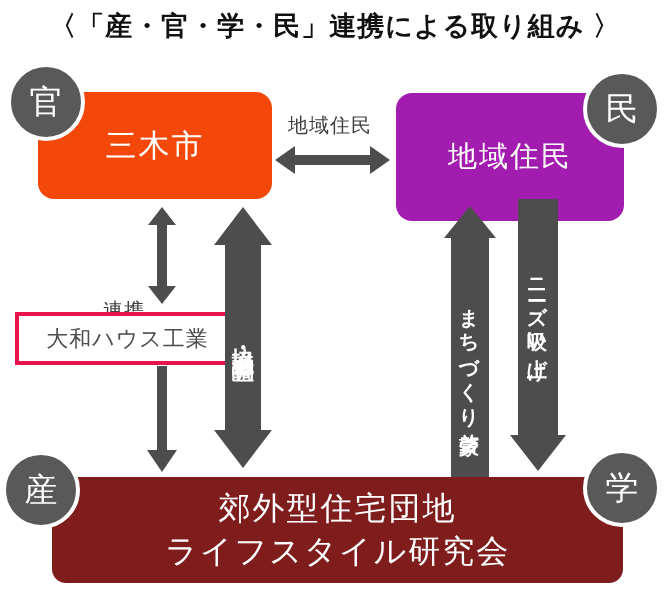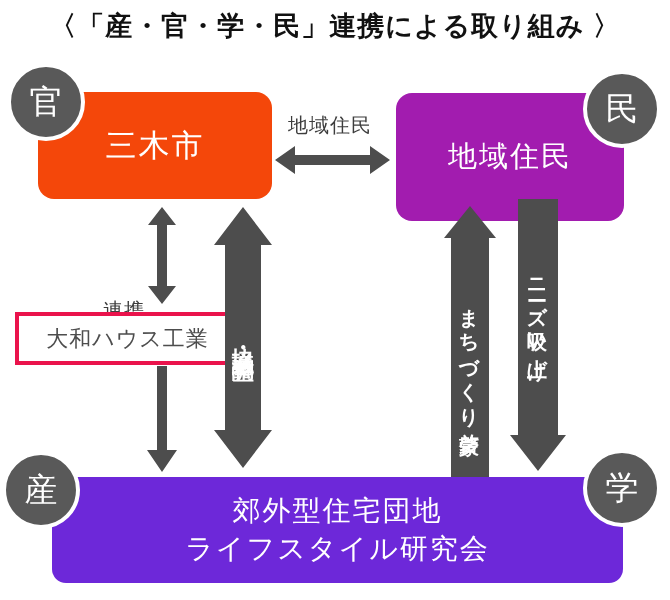--- a/index.html
+++ b/index.html
@@ -6,22 +6,22 @@
   body{font-family:"Liberation Sans","DejaVu Sans",sans-serif;}
   .canvas{position:relative;width:670px;height:600px;background:#fff;overflow:hidden;}
 
   .title{position:absolute;top:8px;left:0;width:670px;text-align:center;
          font-size:27px;font-weight:bold;color:#111;letter-spacing:1px;}
 
   .node{position:absolute;display:flex;align-items:center;justify-content:center;
         color:#fff;font-weight:normal;border-radius:16px;}
   .node-miki{left:38px;top:92px;width:234px;height:107px;background:#f4470a;font-size:31px;letter-spacing:2px;}
   .node-residents{left:396px;top:93px;width:228px;height:128px;background:#a21caf;font-size:29px;letter-spacing:2px;}
-  .node-research{left:52px;top:477px;width:571px;height:106px;background:#6d28d9;border-radius:14px;
-                 flex-direction:column;font-size:28px;line-height:1.35;letter-spacing:2px;}
+  .node-research{left:52px;top:477px;width:571px;height:106px;background:#7f1d1d;border-radius:14px;
+                 flex-direction:column;font-size:32px;line-height:1.35;letter-spacing:2px;}
 
   .badge{position:absolute;width:78px;height:78px;border-radius:50%;
          background:#595959;border:4px solid #ffffff;box-sizing:border-box;
          display:flex;align-items:center;justify-content:center;
          color:#fff;font-size:33px;font-weight:500;}
   .badge-gov{left:7px;top:63px;}
   .badge-citizen{left:583px;top:70px;}
   .badge-industry{left:2px;top:451px;}
   .badge-academia{left:583px;top:449px;}
 

